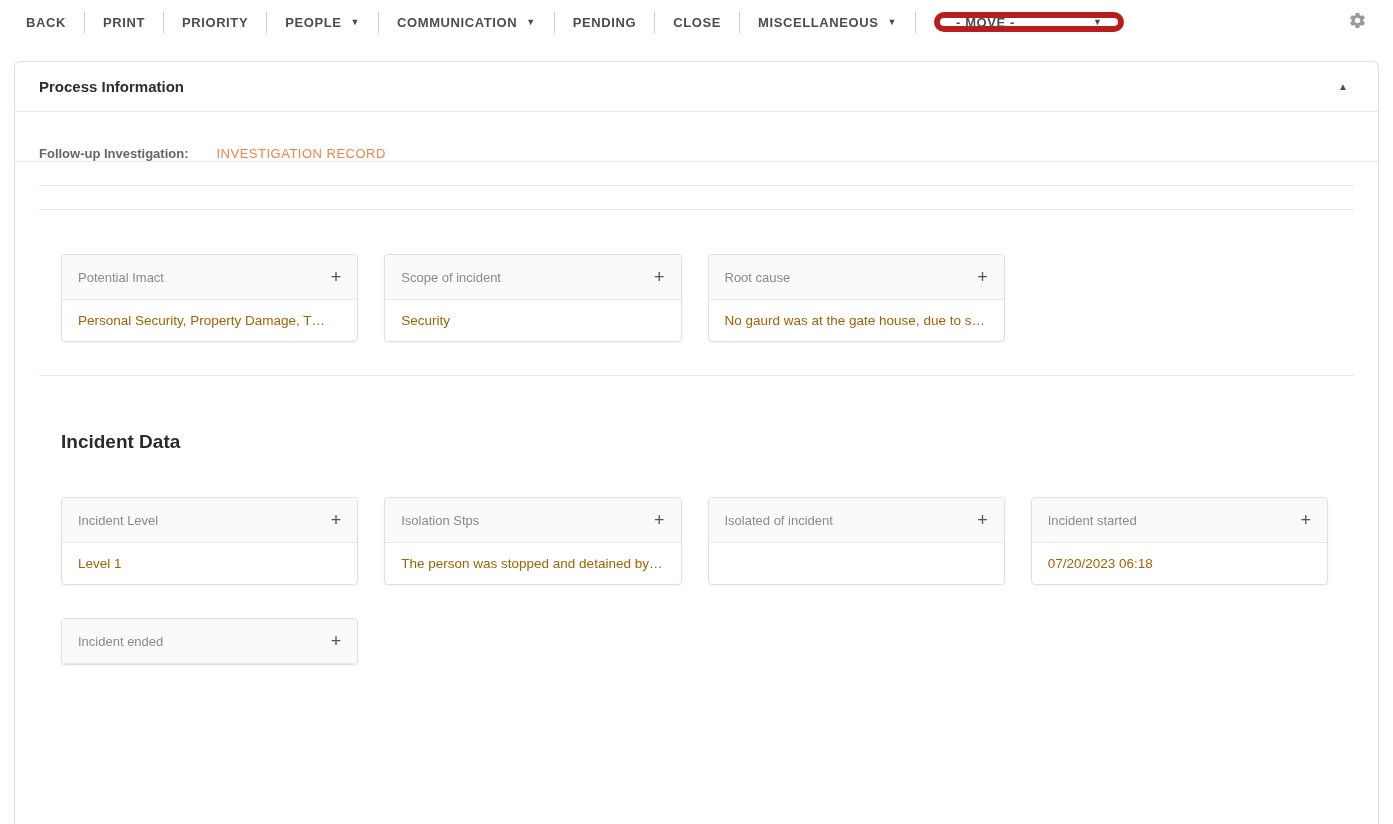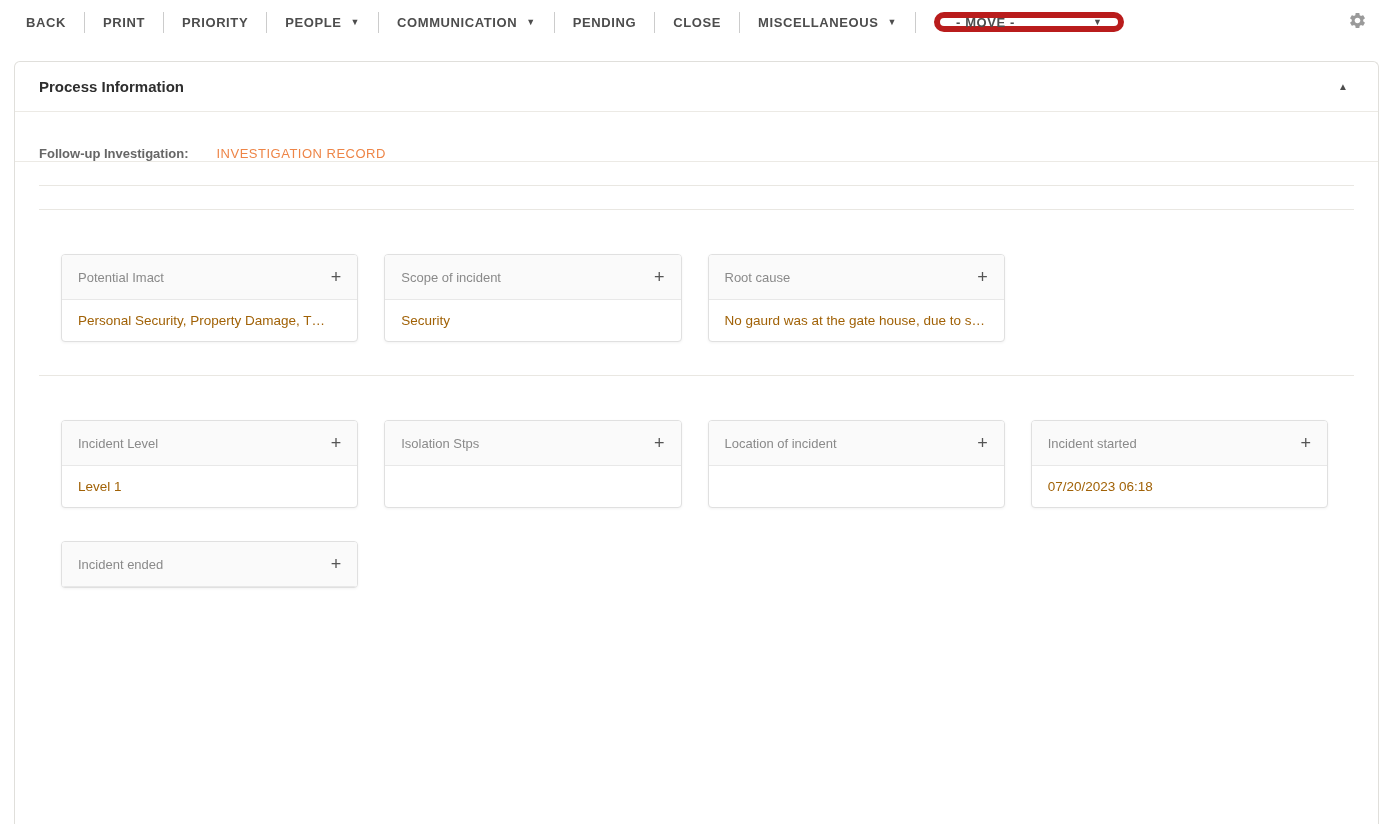--- a/index.html
+++ b/index.html
@@ -139,40 +139,44 @@
         <span class="card-add">+</span>
       </div>
       <div class="card-body">
         <span class="card-value">No gaurd was at the gate house, due to si…</span>
       </div>
     </div>
   </div>
 
   <hr class="section-divider">
 
+  <h2 class="section-title">Incident Data</h2>
 
   <div class="cards">
     <div class="card">
       <div class="card-header">
         <span class="card-label">Incident Level</span>
         <span class="card-add">+</span>
       </div>
       <div class="card-body">
         <span class="card-value">Level 1</span>
       </div>
     </div>
     <div class="card">
       <div class="card-header">
         <span class="card-label">Isolation Stps</span>
         <span class="card-add">+</span>
       </div>
+      <div class="card-body">
+        <span class="card-value">The person was stopped and detained by …</span>
+      </div>
     </div>
     <div class="card">
       <div class="card-header">
-        <span class="card-label">Location of incident</span>
+        <span class="card-label">Isolated of incident</span>
         <span class="card-add">+</span>
       </div>
     </div>
     <div class="card">
       <div class="card-header">
         <span class="card-label">Incident started</span>
         <span class="card-add">+</span>
       </div>
       <div class="card-body">
         <span class="card-value">07/20/2023 06:18</span>

